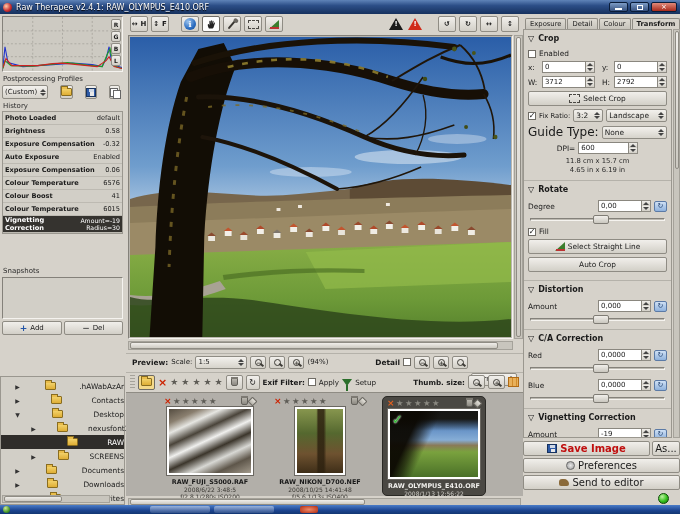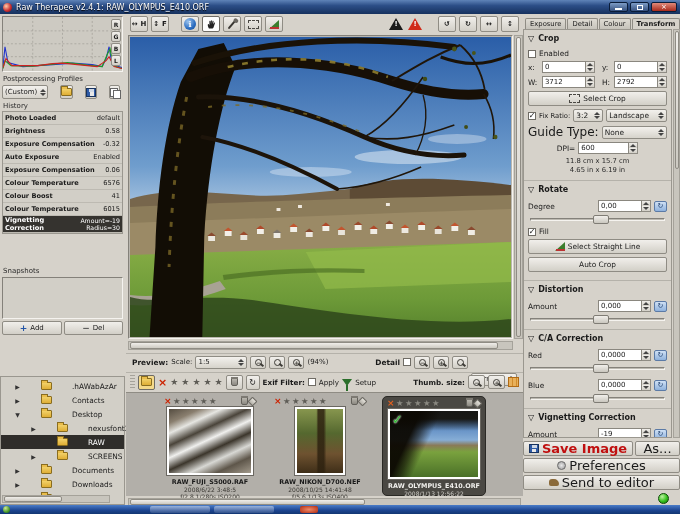--- a/index.html
+++ b/index.html
@@ -77,21 +77,21 @@
   .hrow.sel { background:#35332f; color:#fff; }
   .hrow.sel .hv { font-size:6.2px; line-height:7px; }
   #snapbox { height:42px; margin-top:1px; background:#d2cfc7; }
   #snapbtns { display:flex; gap:2px; margin-top:2px; }
   #snapbtns .btn { flex:1; height:14px; font-size:7px; }
   .plus-b { color:#2456a8; font-weight:bold; font-size:9px; line-height:8px;}
   .minus-b { color:#555; font-weight:bold; font-size:9px; line-height:8px;}
 
   
   #tree { position:absolute; left:0; top:376px; width:125px; height:129px; background:#d2cfc7; border:1px solid #9a978f; padding-top:2px; }
-  .trow { display:flex; align-items:center; height:14px; gap:20px; padding-left:13px; font-size:7.4px; }
+  .trow { display:flex; align-items:center; height:14px; gap:20px; padding-left:13px; font-size:7.4px;justify-content:space-between; }
   .trow .exp { width:7px; font-size:6px; color:#333; text-align:center; flex:none;}
   .trow.lvl2 { padding-left:29px; }
   .trow.sel { background:#2f2d2a; color:#fff; }
   #tree-hscroll { position:absolute; left:1px; right:14px; bottom:1px; height:8px; }
   .scrolltrack { background:#c8c5bd; border:1px solid #a5a29a; position:relative; height:100%; }
   .scrollthumb { position:absolute; top:0; bottom:0; background:linear-gradient(#f0eeea,#cdcac2); border:1px solid #8f8c84; border-radius:2px; }
 
   
   #center { position:absolute; left:126px; top:14px; width:397px; height:491px; }
   #ctoolbar { position:absolute; left:0; top:0; right:0; height:20px; display:flex; align-items:center; gap:3px; padding:0 4px; }
@@ -156,21 +156,21 @@
   #tools-vscroll { position:absolute; right:0; top:15px; width:7px; height:409px; }
   #tools .sect:first-child { border-top:none; }
   .frow { display:flex; align-items:center; gap:3px; margin:3px 0; font-size:7.4px; }
   .frow .tbox { height:12px; font-size:7px; }
   .num-sm { width:44px; } .num-lg { width:51px; }
   .full-btn { height:15px; font-size:7.4px; margin:3px 0; }
   .dim-note { text-align:center; font-size:6.8px; color:#2a2a2a; line-height:9px; }
 
   #actions { position:absolute; left:0; right:0; top:427px; display:flex; flex-direction:column; gap:2px; }
   #actions .arow { display:flex; gap:2px; }
-  #actions .btn { height:15px; font-size:13px; }
+  #actions .btn { height:15px; font-size:10px; }
   .save-lbl { color:#c01010; font-weight:bold; }
   .send-ic { width:10px; height:7px; background:#8a6a3a; border-radius:3px 5px 2px 2px; position:relative;}
   .pref-ic { width:9px; height:9px; border-radius:50%; background:radial-gradient(#e8e8e8,#9a9a9a); border:1px solid #6a6a6a;}
   #statusdot { position:absolute; right:11px; top:479px; width:11px; height:11px; border-radius:50%;
                background:radial-gradient(circle at 35% 30%, #bdf2a0, #35c01d 55%, #157008); border:1px solid #0c4a05; }
 
   
   #taskbar { position:absolute; left:0; top:505px; width:680px; height:9px; background:linear-gradient(#4a7cc8,#1c448f 60%,#123672); }
   #taskbar .orb { position:absolute; left:3px; top:1px; width:7px; height:7px; border-radius:50%; background:radial-gradient(circle at 35% 30%,#cfe89a,#4a9a2a 60%,#1a5a10); }
   #taskbar .titem { position:absolute; top:1px; height:7px; border-radius:2px; background:linear-gradient(rgba(255,255,255,.45),rgba(255,255,255,.12)); }
@@ -946,21 +946,21 @@
   <div id="tools-vscroll" class="scrolltrack">
       <span class="scrollthumb" style="top:1px; height:34%; left:0.5px; right:0.5px; width:auto;"></span>
     </div>
 
   <div id="actions">
     <div class="arow">
       <span class="btn" style="flex:1;">
           <span class="floppy-ic"></span>
           <span class="save-lbl">Save Image</span>
         </span>
-      <span class="btn" style="width:45px;">
+      <span class="btn" style="width:28px;">
           <span>As...</span>
         </span>
     </div>
     <span class="btn">
         <span class="pref-ic"></span>
         <span>Preferences</span>
       </span>
     <span class="btn">
         <span class="send-ic"></span>
         <span>Send to editor</span>

